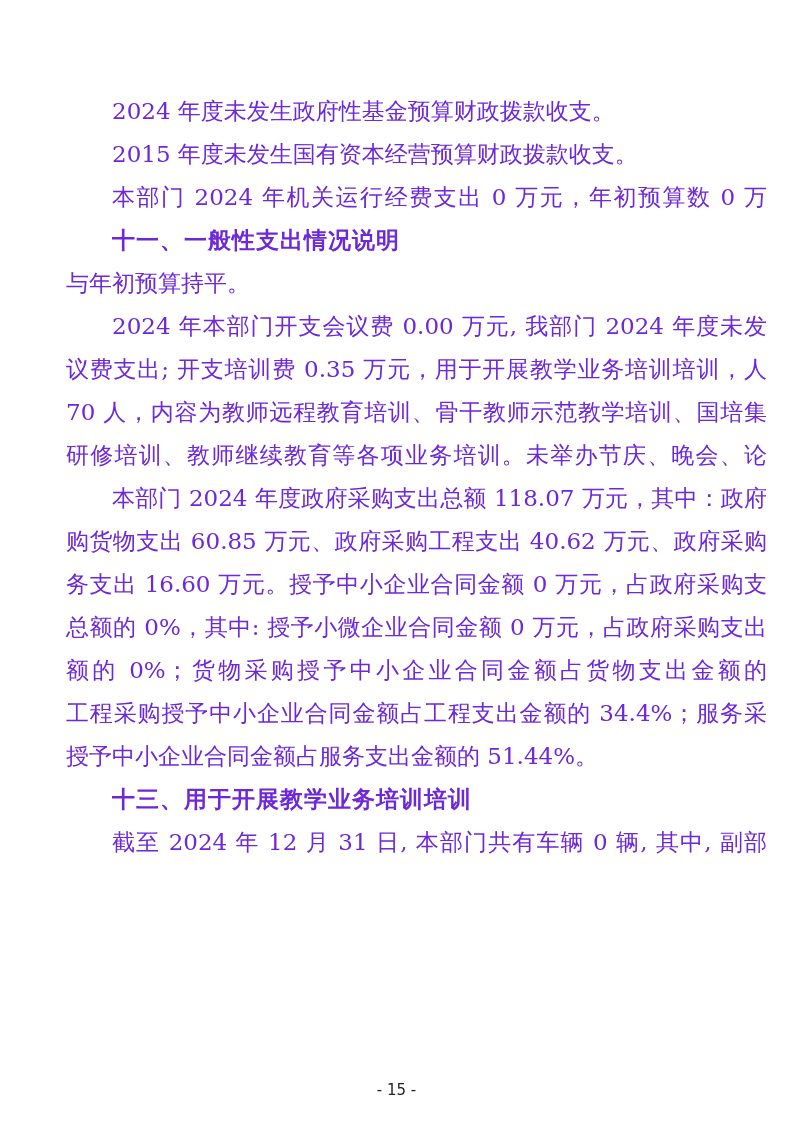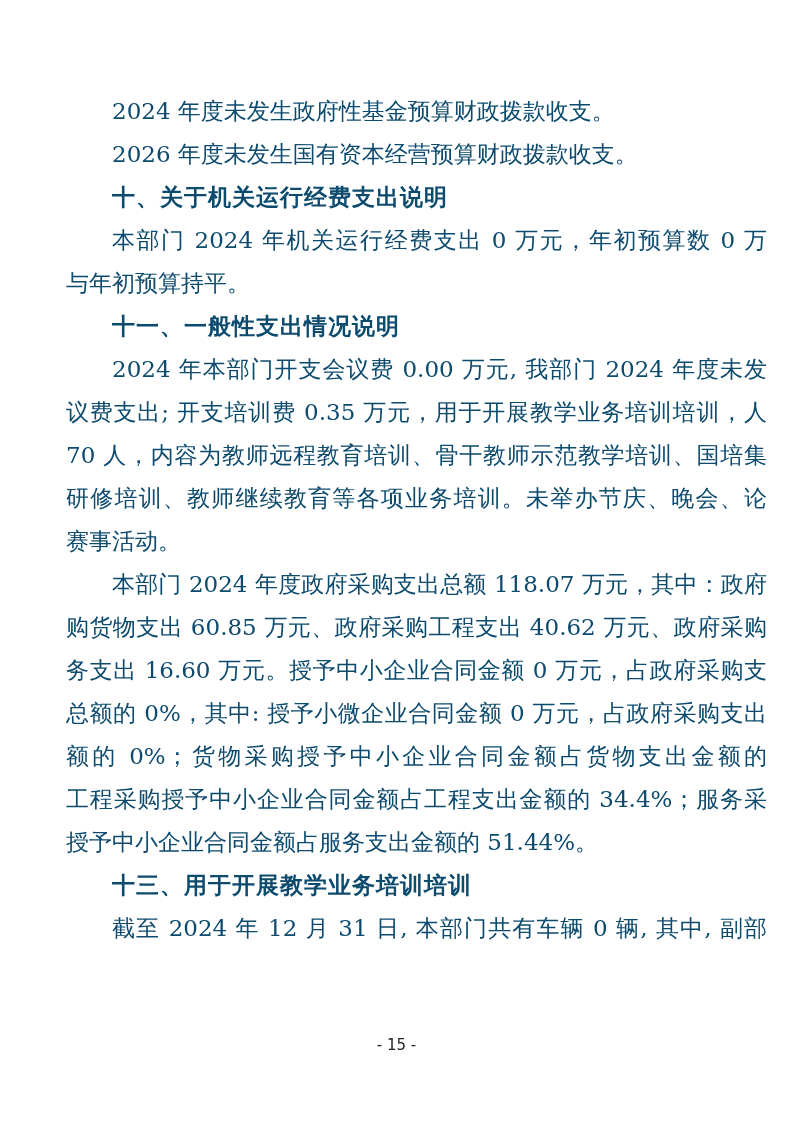--- a/index.html
+++ b/index.html
@@ -19,65 +19,63 @@
     position: absolute;
     left: 66px;
     top: 90px;
     width: 701px;
   }
   .line {
     height: 43px;
     line-height: 43px;
     font-size: 23px;
     font-family: "DejaVu Serif", "Liberation Serif", serif;
-    color: #0c4a6e;
+    color: #6d28d9;
     text-align: justify;
     text-align-last: justify;
     overflow: hidden;
     white-space: normal;
   }
   .line.last {
     text-align-last: auto;
   }
   .line.indent {
     text-indent: 2em;
   }
   .line.heading {
     font-family: "DejaVu Sans", "Liberation Sans", sans-serif;
     font-weight: 700;
     letter-spacing: 1px;
   }
   .footer {
     position: absolute;
-    top: 1034px;
+    top: 1079px;
     left: 0;
     width: 100%;
     text-align: center;
     font-size: 15px;
     line-height: 22px;
     font-family: "DejaVu Sans", "Liberation Sans", sans-serif;
     color: #222222;
   }
 </style>
 </head>
 <body>
 
 <div class="page">
   <div class="content">
       <div class="line indent last">2024 年度未发生政府性基金预算财政拨款收支。</div>
-      <div class="line indent last">2026 年度未发生国有资本经营预算财政拨款收支。</div>
-      <div class="line heading indent last">十、关于机关运行经费支出说明</div>
+      <div class="line indent last">2015 年度未发生国有资本经营预算财政拨款收支。</div>
       <div class="line indent">本部门 2024 年机关运行经费支出 0 万元，年初预算数 0 万元，</div>
+      <div class="line heading indent last">十一、一般性支出情况说明</div>
       <div class="line last">与年初预算持平。</div>
-      <div class="line heading indent last">十一、一般性支出情况说明</div>
       <div class="line indent">2024 年本部门开支会议费 0.00 万元, 我部门 2024 年度未发生会</div>
       <div class="line">议费支出; 开支培训费 0.35 万元，用于开展教学业务培训培训，人数</div>
       <div class="line">70 人，内容为教师远程教育培训、骨干教师示范教学培训、国培集中</div>
       <div class="line">研修培训、教师继续教育等各项业务培训。未举办节庆、晚会、论坛、</div>
-      <div class="line last">赛事活动。</div>
       <div class="line indent">本部门 2024 年度政府采购支出总额 118.07 万元，其中：政府采</div>
       <div class="line">购货物支出 60.85 万元、政府采购工程支出 40.62 万元、政府采购服</div>
       <div class="line">务支出 16.60 万元。授予中小企业合同金额 0 万元，占政府采购支出</div>
       <div class="line">总额的 0%，其中: 授予小微企业合同金额 0 万元，占政府采购支出总</div>
       <div class="line">额的 0%；货物采购授予中小企业合同金额占货物支出金额的 51.54%；</div>
       <div class="line">工程采购授予中小企业合同金额占工程支出金额的 34.4%；服务采购</div>
       <div class="line last">授予中小企业合同金额占服务支出金额的 51.44%。</div>
       <div class="line heading indent last">十三、用于开展教学业务培训培训</div>
       <div class="line indent last">截至 2024 年 12 月 31 日, 本部门共有车辆 0 辆, 其中, 副部（省）</div>
     </div>

